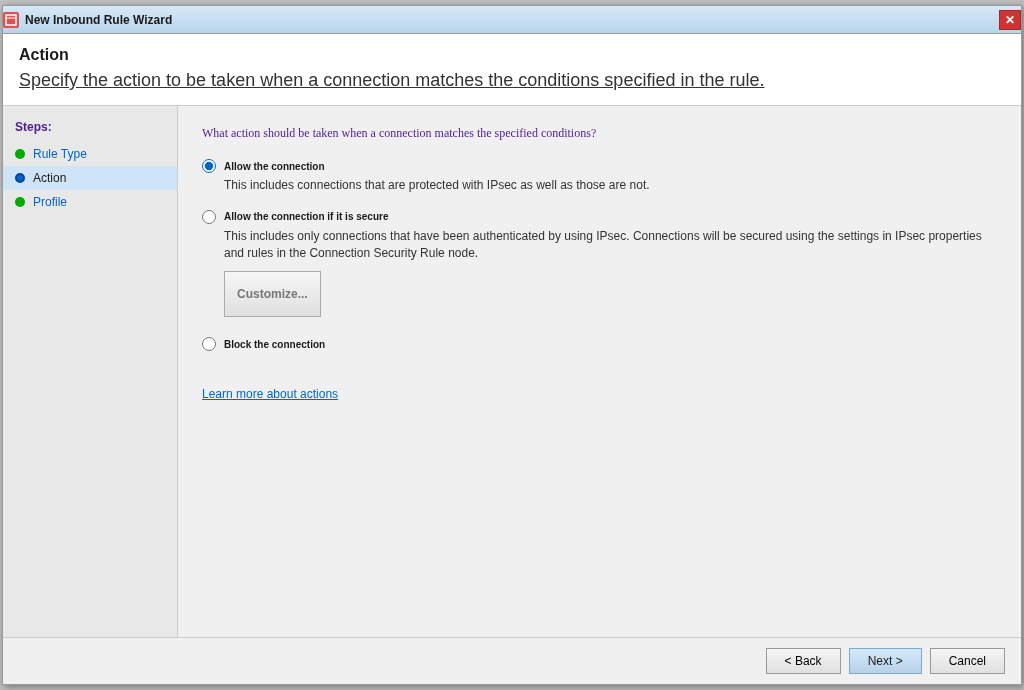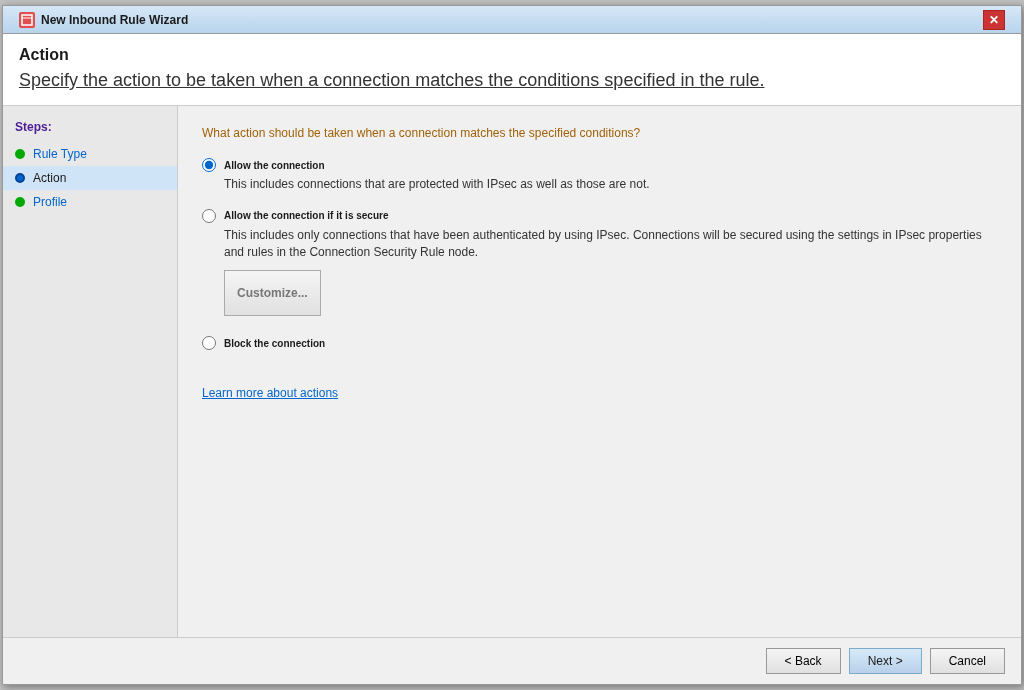--- a/index.html
+++ b/index.html
@@ -21,21 +21,21 @@
       border: 1px solid #999;
       box-shadow: 2px 2px 8px rgba(0,0,0,0.4);
       display: flex;
       flex-direction: column;
     }
     .title-bar {
       background: linear-gradient(to bottom, #d6e8f7, #b8d4ec);
       height: 28px;
       display: flex;
       align-items: center;
-      padding: 0 16px;
+      padding: 0 0;
       border-bottom: 1px solid #999;
       flex-shrink: 0;
     }
     .title-bar-icon {
       width: 16px;
       height: 16px;
       margin-right: 6px;
       background: #e05050;
       border-radius: 2px;
       display: flex;
@@ -131,22 +131,23 @@
       color: #0066cc;
     }
     .main-panel {
       flex: 1;
       background: #f0f0f0;
       padding: 20px 24px;
       overflow-y: auto;
     }
     .question-text {
       font-size: 12px;
-      color: #a16207;
+      color: #4c1d95;
       margin-bottom: 18px;
+      font-family: Liberation Serif, serif;
     }
     .option-group {
       margin-bottom: 16px;
     }
     .radio-row {
       display: flex;
       align-items: center;
       margin-bottom: 4px;
     }
     .radio-input {

